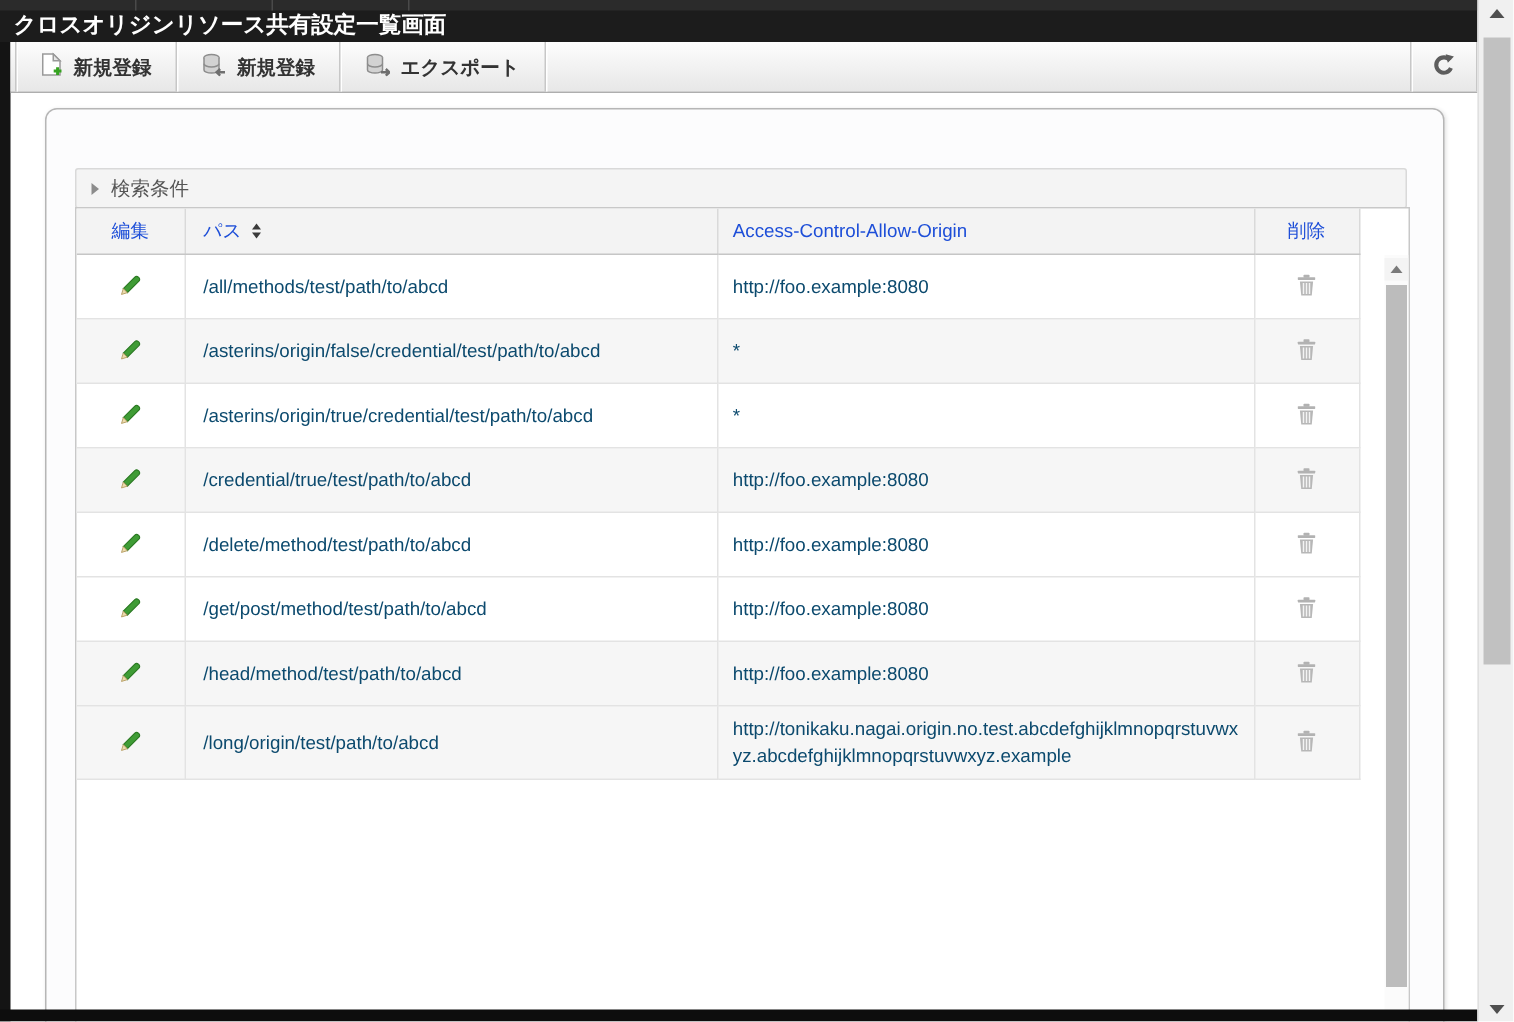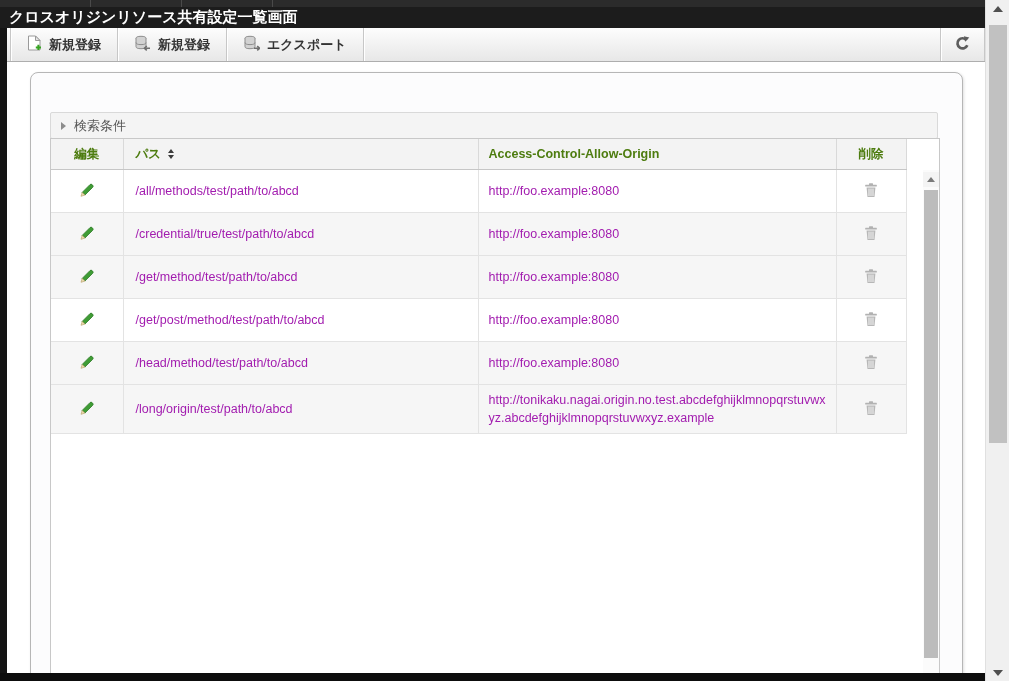--- a/index.html
+++ b/index.html
@@ -43,26 +43,26 @@
   .search-label{font-size:13px;color:#555;}
   .tri-right{width:0;height:0;border-top:4px solid transparent;border-bottom:4px solid transparent;
              border-left:5px solid #8c8c8c;}
 
   
   .table-wrap{position:absolute;left:19px;top:65px;width:888px;height:560px;box-sizing:content-box;
               border:1px solid #c8c8c8;background:#fff;overflow:hidden;}
   table{border-collapse:collapse;width:855px;table-layout:fixed;}
   col.c-edit{width:72px;} col.c-path{width:355px;} col.c-origin{width:358px;} col.c-del{width:70px;}
   th{height:30px;background:#f3f3f3;border-bottom:1px solid #c6c6c6;border-right:1px solid #d9d9d9;
-     font-size:12.5px;font-weight:bold;color:#4d7c0f;text-align:left;padding:0;}
+     font-size:12.5px;font-weight:normal;color:#1d4ed8;text-align:left;padding:0;}
   th.center,td.center{text-align:center;}
   th .th-inner{display:flex;align-items:center;padding-left:12px;}
   th.center .th-inner{justify-content:center;padding-left:0;}
   td{height:30px;border-bottom:1px solid #e3e3e3;border-right:1px solid #e3e3e3;
-     font-size:12.5px;color:#a21caf;padding:0;vertical-align:middle;}
+     font-size:12.5px;color:#0c4a6e;padding:0;vertical-align:middle;}
   td.path-cell{padding-left:12px;}
   td.origin-cell{padding:6px 4px 6px 10px;word-break:break-all;line-height:1.45;}
   tr.alt td{background:#f6f6f6;}
   .icon-btn{display:inline-flex;align-items:center;justify-content:center;cursor:pointer;}
 
   
   .sort{display:inline-flex;flex-direction:column;gap:2px;margin-left:7px;}
   .sort .up{width:0;height:0;border-left:3.5px solid transparent;border-right:3.5px solid transparent;
             border-bottom:4.5px solid #3a3a3a;}
   .sort .down{width:0;height:0;border-left:3.5px solid transparent;border-right:3.5px solid transparent;
@@ -232,45 +232,93 @@
   </tr>
             <tr class="alt">
     <td class="center">
       <span class="icon-btn">
         <svg width="16" height="16" viewBox="0 0 16 16">
           <path d="M3.2 10.4 L10.9 2.7 a1.6 1.6 0 0 1 2.3 0 l0.4 0.4 a1.6 1.6 0 0 1 0 2.3 L5.9 13.1 Z" fill="#3f9c35" stroke="#2c7a24" stroke-width="0.8"></path>
           <path d="M3.2 10.4 L5.9 13.1 L2 14.3 Z" fill="#ecdcae" stroke="#b49b61" stroke-width="0.6"></path>
         </svg>
       </span>
     </td>
+    <td class="path-cell">/asterins/origin/false/credential/test/path/to/abcd</td>
+    <td class="origin-cell">*</td>
+    <td class="center">
+      <span class="icon-btn">
+        <svg width="14" height="16" viewBox="0 0 14 16">
+          <rect x="5" y="1.2" width="4" height="2" rx="0.5" fill="#b2b2b2"></rect>
+          <rect x="1.2" y="2.8" width="11.6" height="1.8" rx="0.4" fill="#b2b2b2"></rect>
+          <path d="M2.6 5.6 h8.8 l-0.9 9.4 h-7 z" fill="#b7b7b7"></path>
+          <g stroke="#f4f4f4" stroke-width="1">
+                      <path d="M5 6.6 v7.4 M7 6.6 v7.4 M9 6.6 v7.4"></path>
+                    </g>
+        </svg>
+      </span>
+    </td>
+  </tr>
+            <tr>
+    <td class="center">
+      <span class="icon-btn">
+        <svg width="16" height="16" viewBox="0 0 16 16">
+          <path d="M3.2 10.4 L10.9 2.7 a1.6 1.6 0 0 1 2.3 0 l0.4 0.4 a1.6 1.6 0 0 1 0 2.3 L5.9 13.1 Z" fill="#3f9c35" stroke="#2c7a24" stroke-width="0.8"></path>
+          <path d="M3.2 10.4 L5.9 13.1 L2 14.3 Z" fill="#ecdcae" stroke="#b49b61" stroke-width="0.6"></path>
+        </svg>
+      </span>
+    </td>
+    <td class="path-cell">/asterins/origin/true/credential/test/path/to/abcd</td>
+    <td class="origin-cell">*</td>
+    <td class="center">
+      <span class="icon-btn">
+        <svg width="14" height="16" viewBox="0 0 14 16">
+          <rect x="5" y="1.2" width="4" height="2" rx="0.5" fill="#b2b2b2"></rect>
+          <rect x="1.2" y="2.8" width="11.6" height="1.8" rx="0.4" fill="#b2b2b2"></rect>
+          <path d="M2.6 5.6 h8.8 l-0.9 9.4 h-7 z" fill="#b7b7b7"></path>
+          <g stroke="#f4f4f4" stroke-width="1">
+                      <path d="M5 6.6 v7.4 M7 6.6 v7.4 M9 6.6 v7.4"></path>
+                    </g>
+        </svg>
+      </span>
+    </td>
+  </tr>
+            <tr class="alt">
+    <td class="center">
+      <span class="icon-btn">
+        <svg width="16" height="16" viewBox="0 0 16 16">
+          <path d="M3.2 10.4 L10.9 2.7 a1.6 1.6 0 0 1 2.3 0 l0.4 0.4 a1.6 1.6 0 0 1 0 2.3 L5.9 13.1 Z" fill="#3f9c35" stroke="#2c7a24" stroke-width="0.8"></path>
+          <path d="M3.2 10.4 L5.9 13.1 L2 14.3 Z" fill="#ecdcae" stroke="#b49b61" stroke-width="0.6"></path>
+        </svg>
+      </span>
+    </td>
     <td class="path-cell">/credential/true/test/path/to/abcd</td>
     <td class="origin-cell">http://foo.example:8080</td>
     <td class="center">
       <span class="icon-btn">
         <svg width="14" height="16" viewBox="0 0 14 16">
           <rect x="5" y="1.2" width="4" height="2" rx="0.5" fill="#b2b2b2"></rect>
           <rect x="1.2" y="2.8" width="11.6" height="1.8" rx="0.4" fill="#b2b2b2"></rect>
           <path d="M2.6 5.6 h8.8 l-0.9 9.4 h-7 z" fill="#b7b7b7"></path>
           <g stroke="#f4f4f4" stroke-width="1">
                       <path d="M5 6.6 v7.4 M7 6.6 v7.4 M9 6.6 v7.4"></path>
                     </g>
         </svg>
       </span>
     </td>
   </tr>
-            <tr class="alt">
-    <td class="center">
-      <span class="icon-btn">
-        <svg width="16" height="16" viewBox="0 0 16 16">
-          <path d="M3.2 10.4 L10.9 2.7 a1.6 1.6 0 0 1 2.3 0 l0.4 0.4 a1.6 1.6 0 0 1 0 2.3 L5.9 13.1 Z" fill="#3f9c35" stroke="#2c7a24" stroke-width="0.8"></path>
-          <path d="M3.2 10.4 L5.9 13.1 L2 14.3 Z" fill="#ecdcae" stroke="#b49b61" stroke-width="0.6"></path>
-        </svg>
-      </span>
-    </td>
-    <td class="path-cell">/get/method/test/path/to/abcd</td>
+            <tr>
+    <td class="center">
+      <span class="icon-btn">
+        <svg width="16" height="16" viewBox="0 0 16 16">
+          <path d="M3.2 10.4 L10.9 2.7 a1.6 1.6 0 0 1 2.3 0 l0.4 0.4 a1.6 1.6 0 0 1 0 2.3 L5.9 13.1 Z" fill="#3f9c35" stroke="#2c7a24" stroke-width="0.8"></path>
+          <path d="M3.2 10.4 L5.9 13.1 L2 14.3 Z" fill="#ecdcae" stroke="#b49b61" stroke-width="0.6"></path>
+        </svg>
+      </span>
+    </td>
+    <td class="path-cell">/delete/method/test/path/to/abcd</td>
     <td class="origin-cell">http://foo.example:8080</td>
     <td class="center">
       <span class="icon-btn">
         <svg width="14" height="16" viewBox="0 0 14 16">
           <rect x="5" y="1.2" width="4" height="2" rx="0.5" fill="#b2b2b2"></rect>
           <rect x="1.2" y="2.8" width="11.6" height="1.8" rx="0.4" fill="#b2b2b2"></rect>
           <path d="M2.6 5.6 h8.8 l-0.9 9.4 h-7 z" fill="#b7b7b7"></path>
           <g stroke="#f4f4f4" stroke-width="1">
                       <path d="M5 6.6 v7.4 M7 6.6 v7.4 M9 6.6 v7.4"></path>
                     </g>

